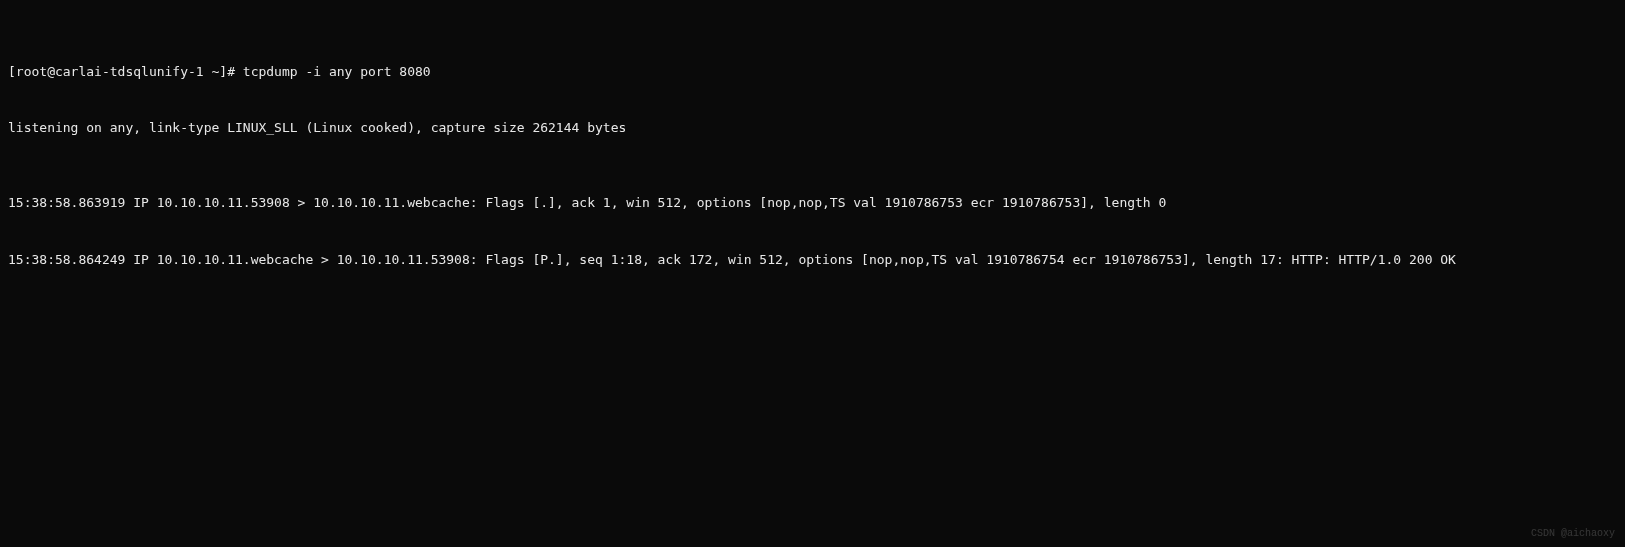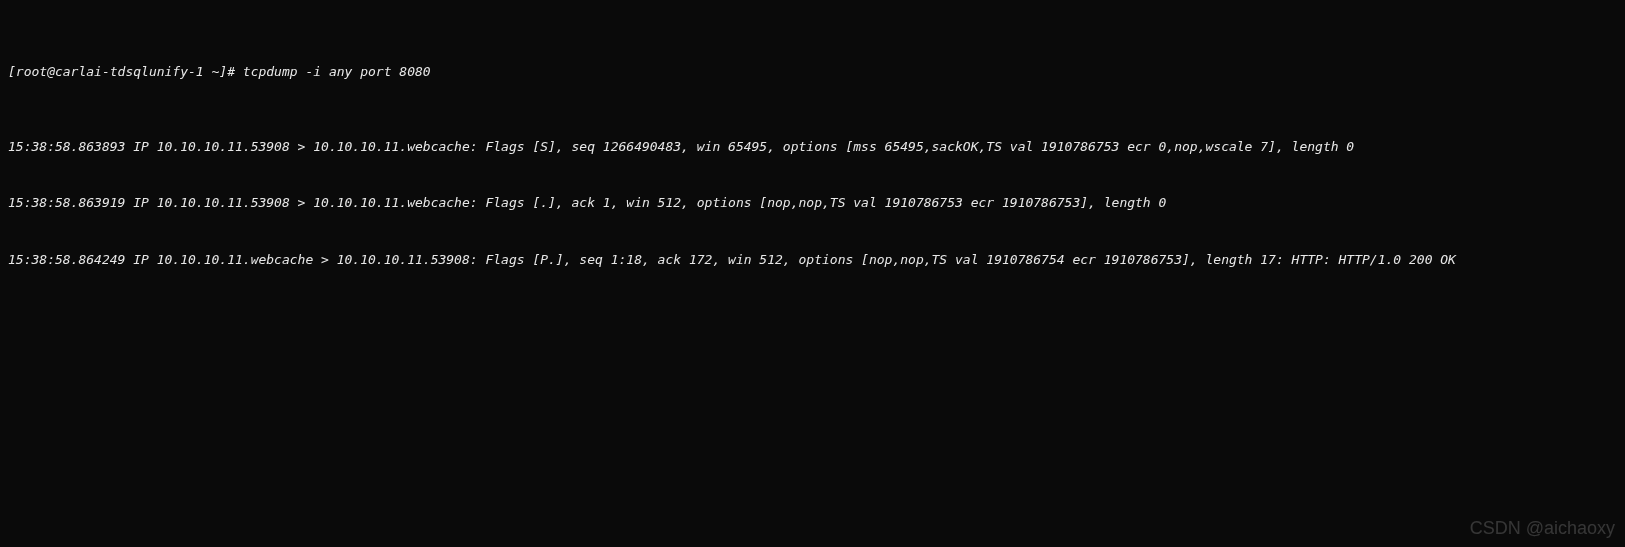--- a/index.html
+++ b/index.html
@@ -11,38 +11,38 @@
     font-size: 13px;
     line-height: 1.45;
     width: 1625px;
     min-height: 547px;
     overflow: hidden;
   }
   .term {
     padding: 6px 8px;
     white-space: pre;
   }
-  .line { display: block; font-style: italic; }
+  .line { display: block; }
   .watermark {
     position: fixed;
     right: 10px;
     bottom: 6px;
     color: rgba(255,255,255,0.18);
-    font-size: 18px;
-    font-family: Liberation Sans, sans-serif;
+    font-size: 10px;
+    font-family: Liberation Mono, monospace;
   }
 </style>
 </head>
 <body>
 
 <div class="term">
 
   <span class="line"><span>[root@carlai-tdsqlunify-1 ~]# </span><span>tcpdump -i any port 8080</span></span>
+  <span class="line">listening on any, link-type LINUX_SLL (Linux cooked), capture size 262144 bytes</span>
 
-  <span class="line">15:38:58.863893 IP 10.10.10.11.53908 &gt; 10.10.10.11.webcache: Flags [S], seq 1266490483, win 65495, options [mss 65495,sackOK,TS val 1910786753 ecr 0,nop,wscale 7], length 0</span>
   <span class="line">15:38:58.863919 IP 10.10.10.11.53908 &gt; 10.10.10.11.webcache: Flags [.], ack 1, win 512, options [nop,nop,TS val 1910786753 ecr 1910786753], length 0</span>
   <span class="line">15:38:58.864249 IP 10.10.10.11.webcache &gt; 10.10.10.11.53908: Flags [P.], seq 1:18, ack 172, win 512, options [nop,nop,TS val 1910786754 ecr 1910786753], length 17: HTTP: HTTP/1.0 200 OK</span>
   
   
 
   
   
   
   
 

